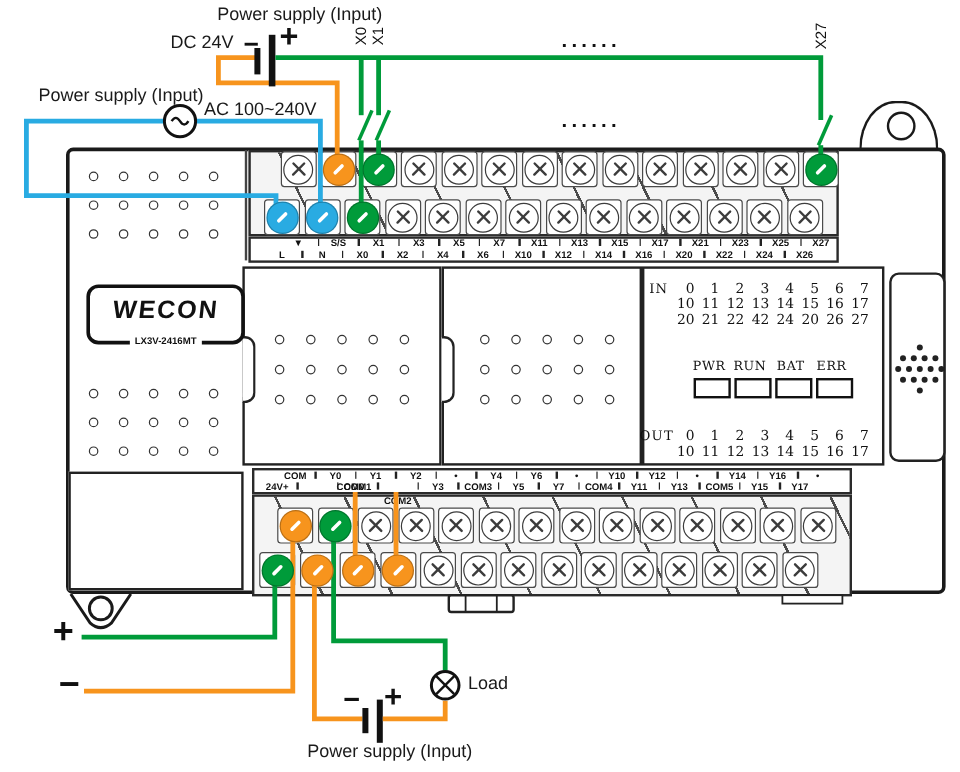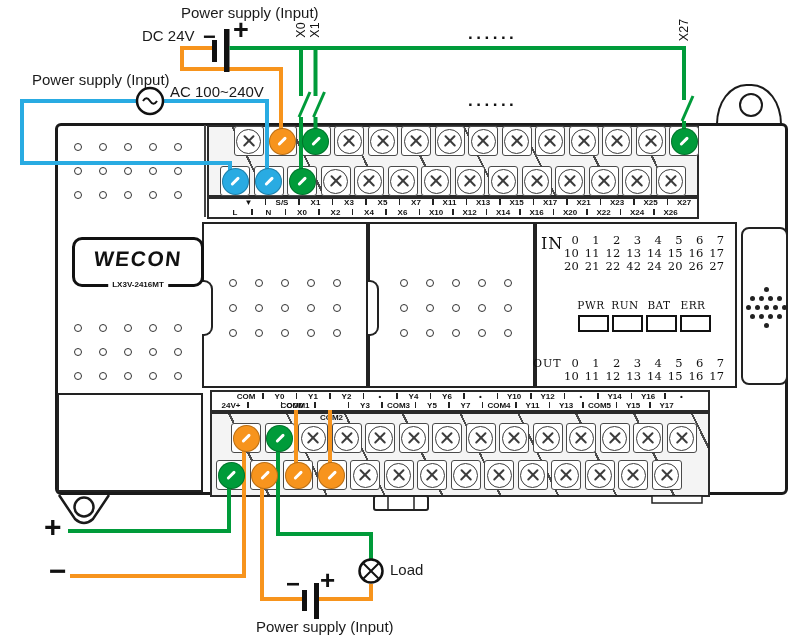--- a/index.html
+++ b/index.html
@@ -101,21 +101,21 @@
 
   <div class="abs strip" style="left:210px;top:390px;width:500px;height:22px"></div>
   <div class="abs tblock" style="left:210px;top:412px;width:500px;height:85px"></div>
   <div class="abs panel" style="left:57px;top:393px;width:146px;height:99px;border-width:2px"></div>
 
   <div class="abs" id="logo">
     <span class="brand">WECON</span>
     <span class="model">LX3V-2416MT</span>
   </div>
 
-  <div class="abs serif" style="left:541px;top:234px;font-size:16px;letter-spacing:1px;z-index:3">IN</div>
+  <div class="abs serif" style="left:541px;top:234px;font-size:11px;letter-spacing:1px;z-index:3">IN</div>
   <div class="abs serif" style="left:533px;top:357px;font-size:11px;letter-spacing:1px;z-index:3">OUT</div>
 
   <svg class="layer" width="800" height="643" style="z-index:4">
     <path d="M59 495 L75 519 Q84 527 93 519 L109 495" fill="#fff" stroke="#1a1a1a" stroke-width="2.5"></path>
     <circle cx="84" cy="507" r="9.5" fill="#fff" stroke="#1a1a1a" stroke-width="2.5"></circle>
     <rect x="374" y="496" width="54" height="14" rx="2" fill="#fff" stroke="#222" stroke-width="2"></rect>
     <line x1="388" y1="496" x2="388" y2="510" stroke="#222" stroke-width="1.5"></line>
     <line x1="414" y1="496" x2="414" y2="510" stroke="#222" stroke-width="1.5"></line>
     <rect x="652" y="496" width="50" height="7" fill="#fff" stroke="#222" stroke-width="1.5"></rect>
 

